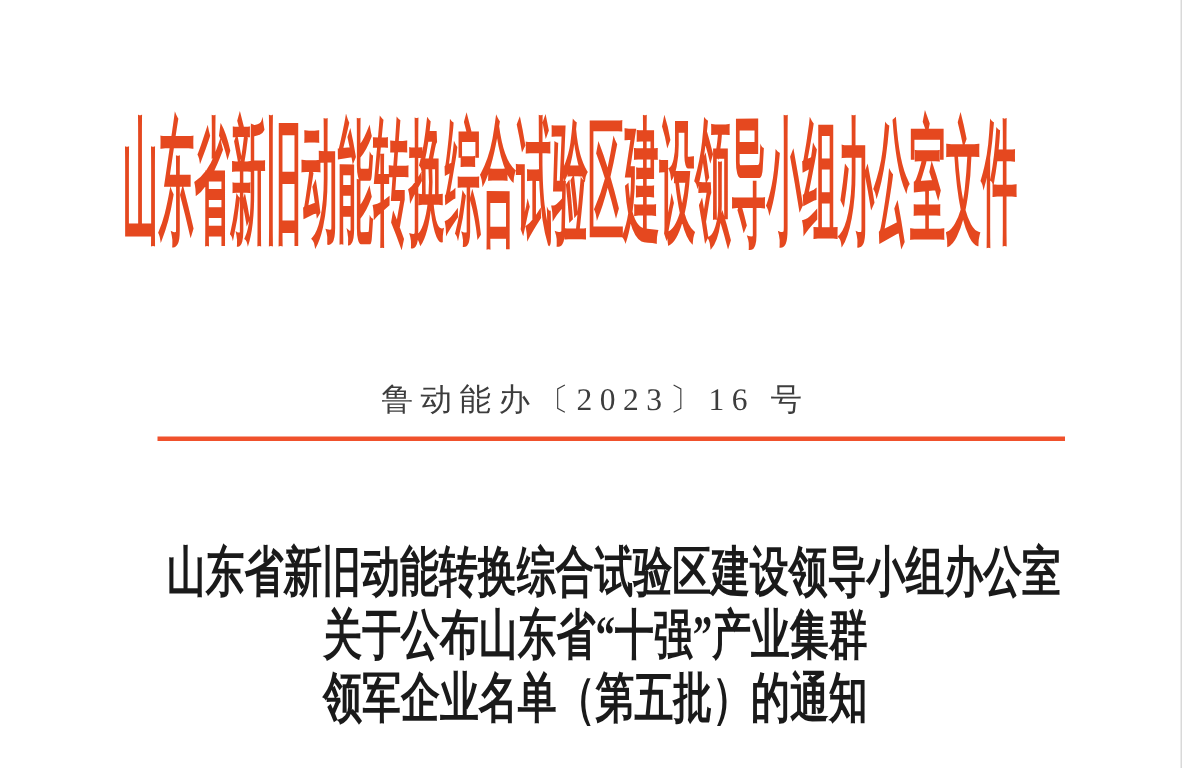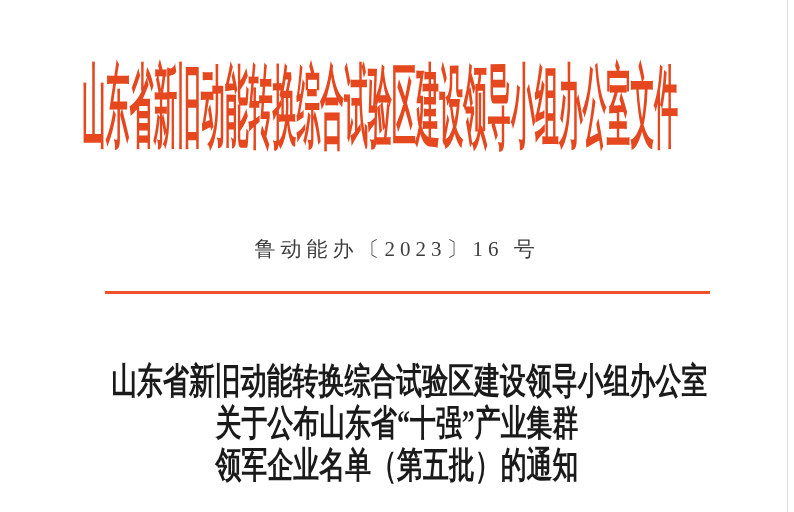--- a/index.html
+++ b/index.html
@@ -19,36 +19,35 @@
   }
   
   .masthead {
     position: absolute;
     top: 68px;
     left: 0;
     width: 760px;
     height: 100px;
     display: flex;
     justify-content: center;
-    align-items: flex-start;
-    font-family: Liberation Mono, monospace;
+    align-items: flex-end;
   }
   .masthead-text {
     font-size: 90px;
     font-weight: bold;
     color: #e5481f;
     white-space: nowrap;
     line-height: 1;
     transform: scaleX(0.265);
     transform-origin: center center;
   }
   
   .doc-number {
     position: absolute;
-    top: 235px;
+    top: 252px;
     left: 0;
     width: 794px;
     text-align: center;
     font-size: 21px;
     color: #3d3d3d;
     letter-spacing: 5px;
     white-space: nowrap;
   }
   
   .red-rule {

